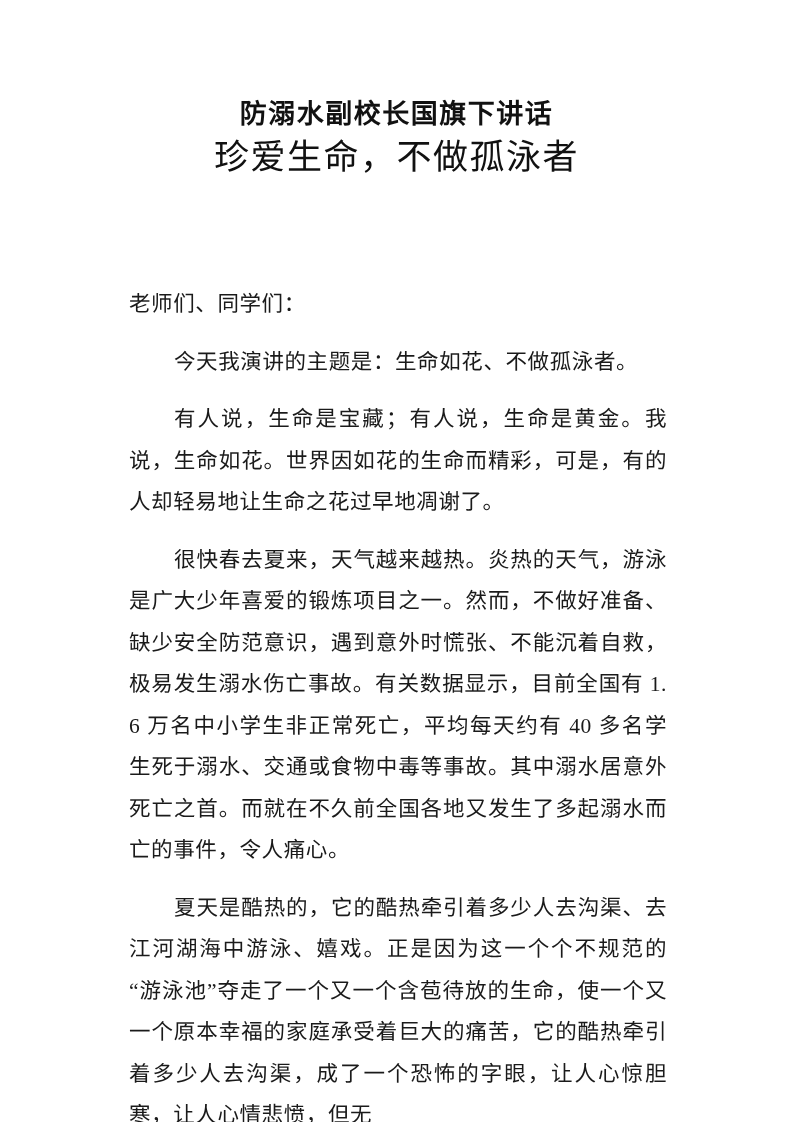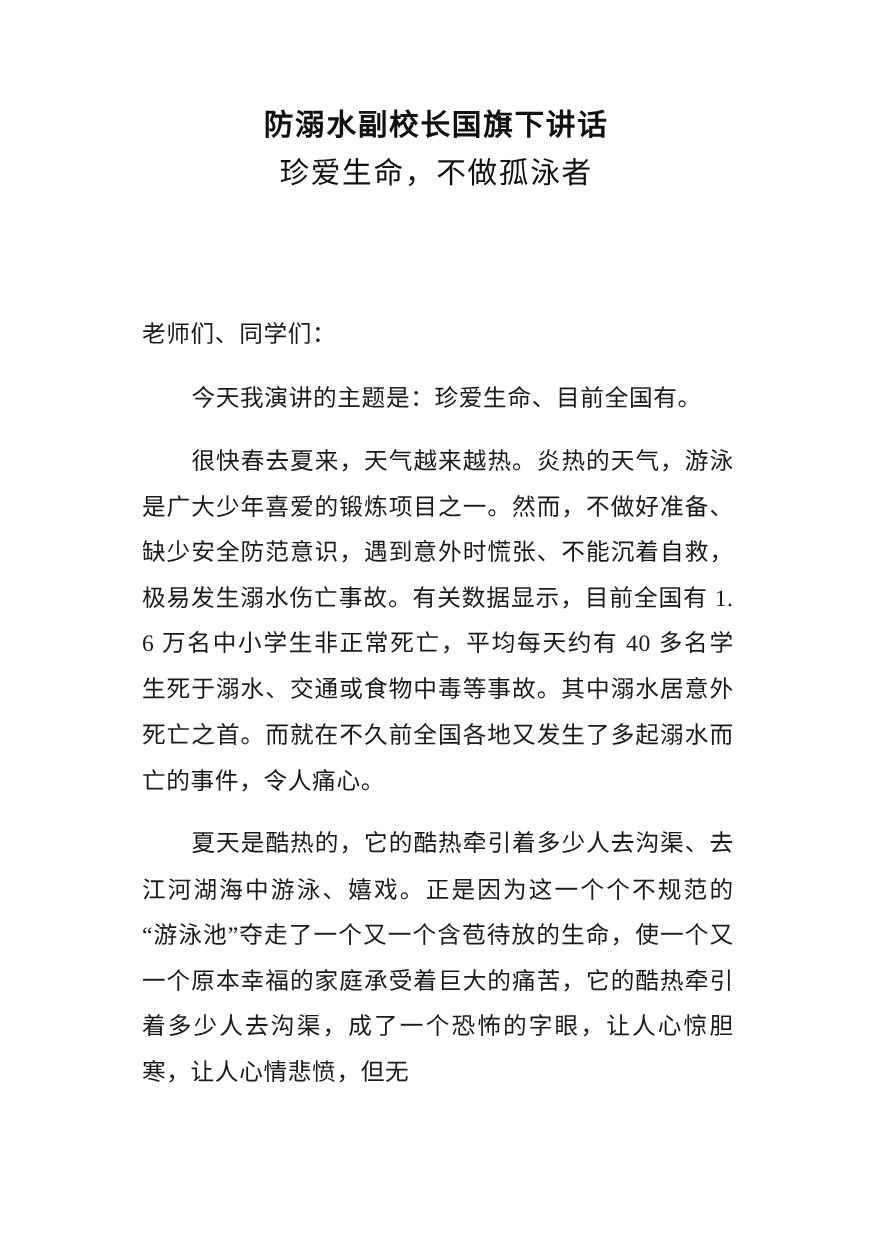--- a/index.html
+++ b/index.html
@@ -36,21 +36,21 @@
     white-space: pre;
   }
 
   .title-line.primary {
     font-size: 27px;
     font-weight: 700;
     line-height: 43px;
   }
 
   .title-line.secondary {
-    font-size: 27px;
+    font-size: 35px;
     font-weight: 400;
     line-height: 43px;
   }
 
   
   .body-block {
     position: absolute;
     left: 113px;
     top: 268px;
     width: 570px;
@@ -81,18 +81,19 @@
 
 <div class="page">
 
   <div class="title-block">
     <span class="title-line primary">防溺水副校长国旗下讲话</span>
     <span class="title-line secondary">珍爱生命，不做孤泳者</span>
   </div>
 
   <div class="body-block">
     <p class="para flush">老师们、同学们：</p>
-    <p class="para indent">今天我演讲的主题是：珍爱生命、目前全国有。</p>
+    <p class="para indent">今天我演讲的主题是：生命如花、不做孤泳者。</p>
+    <p class="para indent">有人说，生命是宝藏；有人说，生命是黄金。我说，生命如花。世界因如花的生命而精彩，可是，有的人却轻易地让生命之花过早地凋谢了。</p>
     <p class="para indent">很快春去夏来，天气越来越热。炎热的天气，游泳是广大少年喜爱的锻炼项目之一。然而，不做好准备、缺少安全防范意识，遇到意外时慌张、不能沉着自救，极易发生溺水伤亡事故。有关数据显示，目前全国有 1.6 万名中小学生非正常死亡，平均每天约有 40 多名学生死于溺水、交通或食物中毒等事故。其中溺水居意外死亡之首。而就在不久前全国各地又发生了多起溺水而亡的事件，令人痛心。</p>
     <p class="para indent">夏天是酷热的，它的酷热牵引着多少人去沟渠、去江河湖海中游泳、嬉戏。正是因为这一个个不规范的“游泳池”夺走了一个又一个含苞待放的生命，使一个又一个原本幸福的家庭承受着巨大的痛苦，它的酷热牵引着多少人去沟渠，成了一个恐怖的字眼，让人心惊胆寒，让人心情悲愤，但无</p>
   </div>
 
 </div>
 
 </body></html>

